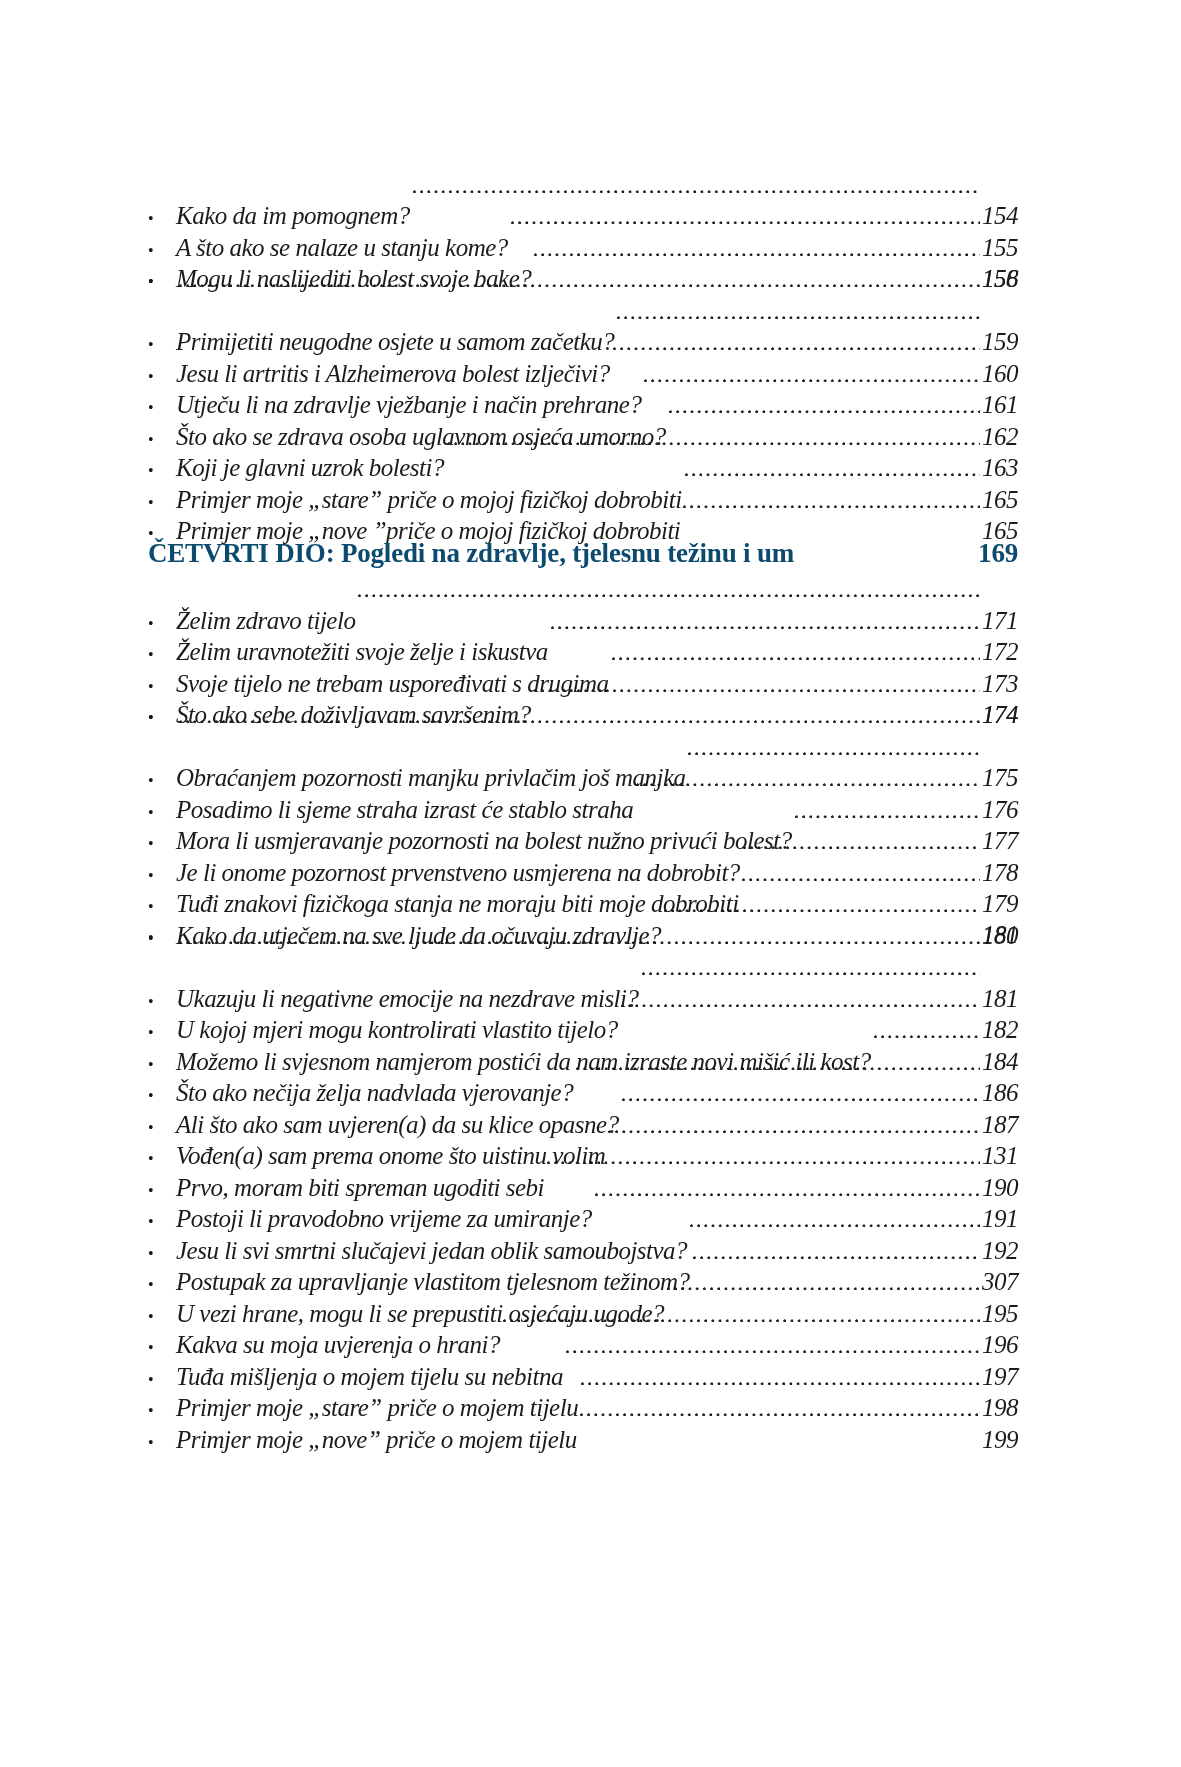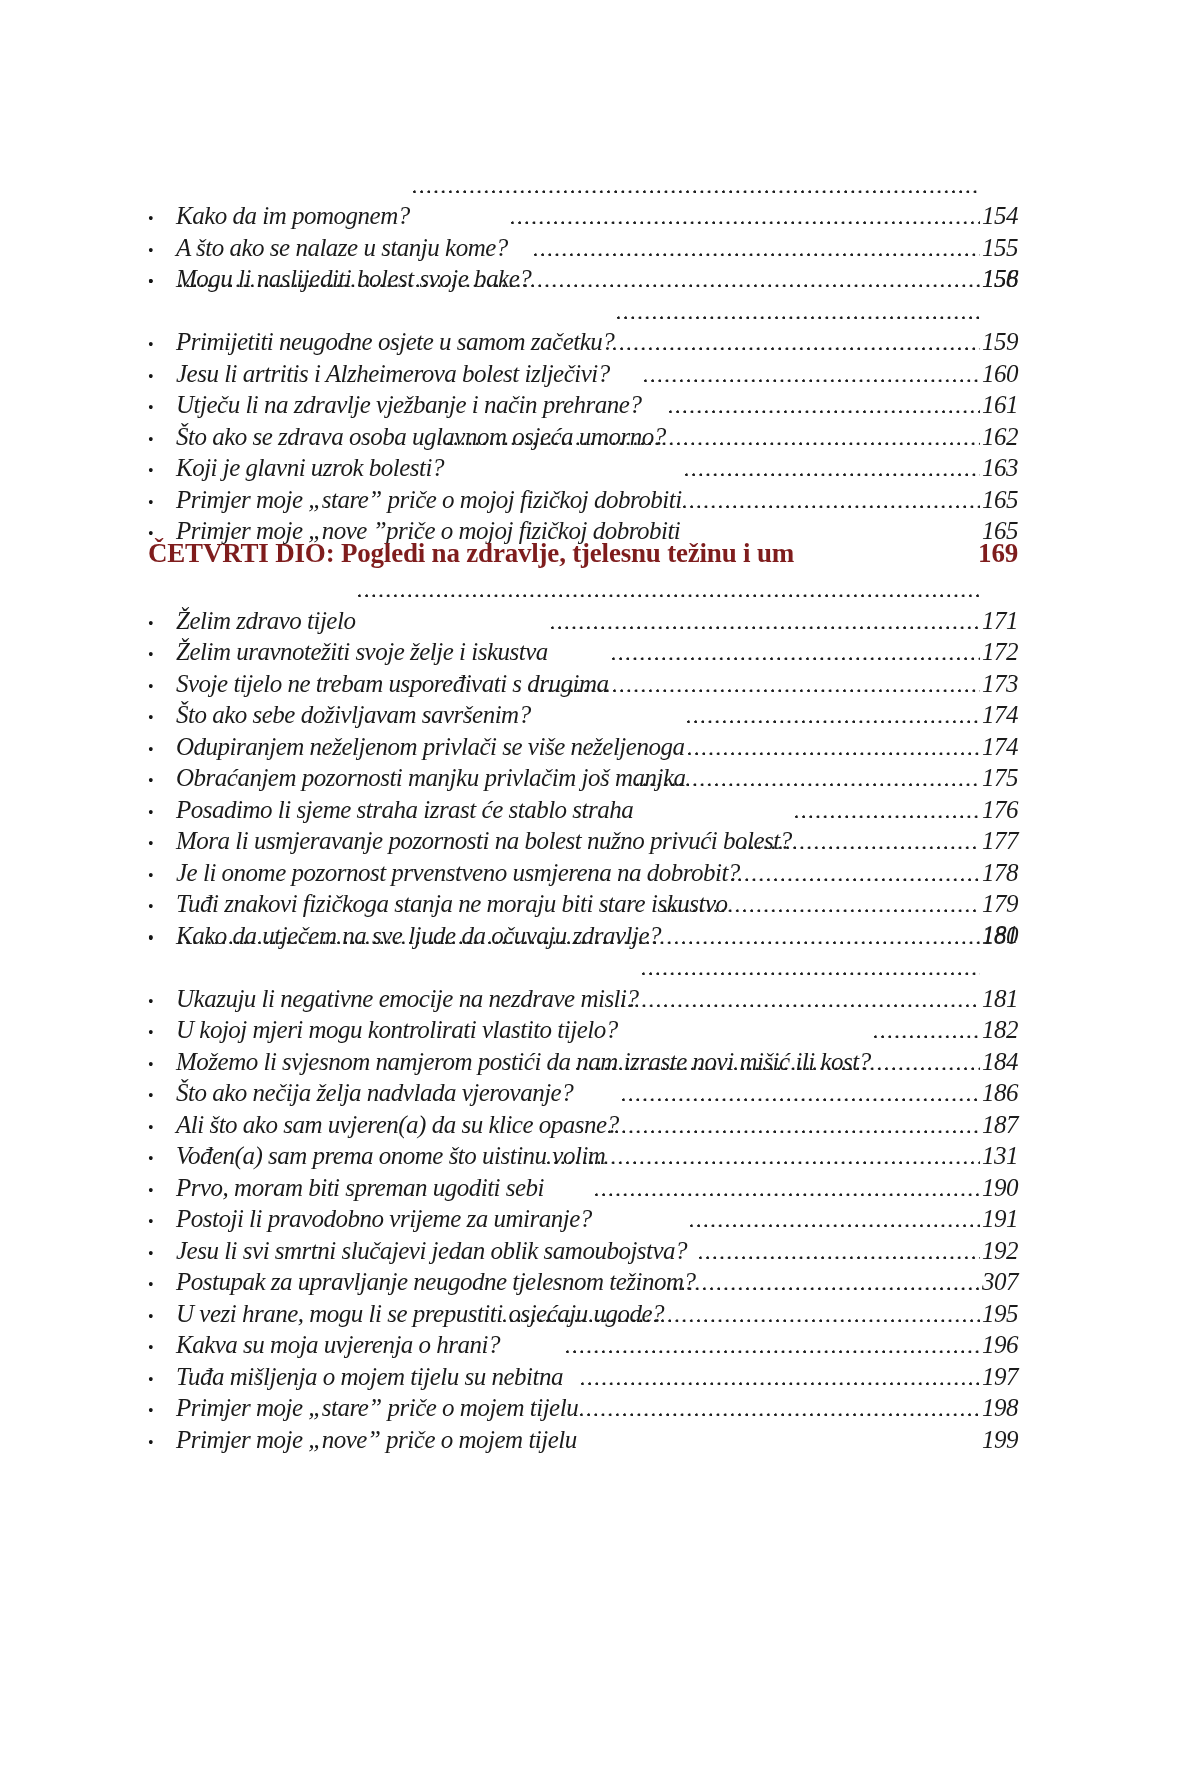--- a/index.html
+++ b/index.html
@@ -65,21 +65,21 @@
     align-items: flex-start;
     justify-content: space-between;
     font-weight: bold;
     font-style: normal;
     font-size: 27px;
     line-height: 40px;
     height: 40px;
     margin-top: 18px;
     letter-spacing: -0.2px;
     white-space: nowrap;
-    color: #7f1d1d;
+    color: #0c4a6e;
   }
   .part-heading .part-heading-page {
     font-style: normal;
     font-weight: bold;
     margin-left: 41px;
   }
 </style>
 </head>
 <body>
 
@@ -173,21 +173,20 @@
         <span class="page-number">173</span>
       </div>
       <div class="toc-row">
         <span class="bullet">•</span>
         <span class="entry-title">Što ako sebe doživljavam savršenim?</span>
         <span class="dot-leader"></span>
         <span class="page-number">174</span>
       </div>
       <div class="toc-row">
         <span class="bullet">•</span>
-        <span class="entry-title">Odupiranjem neželjenom privlači se više neželjenoga</span>
         <span class="dot-leader"></span>
         <span class="page-number">174</span>
       </div>
       <div class="toc-row">
         <span class="bullet">•</span>
         <span class="entry-title">Obraćanjem pozornosti manjku privlačim još manjka</span>
         <span class="dot-leader"></span>
         <span class="page-number">175</span>
       </div>
       <div class="toc-row">
@@ -203,21 +202,21 @@
         <span class="page-number">177</span>
       </div>
       <div class="toc-row">
         <span class="bullet">•</span>
         <span class="entry-title">Je li onome pozornost prvenstveno usmjerena na dobrobit?</span>
         <span class="dot-leader"></span>
         <span class="page-number">178</span>
       </div>
       <div class="toc-row">
         <span class="bullet">•</span>
-        <span class="entry-title">Tuđi znakovi fizičkoga stanja ne moraju biti stare iskustvo</span>
+        <span class="entry-title">Tuđi znakovi fizičkoga stanja ne moraju biti moje dobrobiti</span>
         <span class="dot-leader"></span>
         <span class="page-number">179</span>
       </div>
       <div class="toc-row">
         <span class="bullet">•</span>
         <span class="entry-title">Kako da utječem na sve ljude da očuvaju zdravlje?</span>
         <span class="dot-leader"></span>
         <span class="page-number">180</span>
       </div>
       <div class="toc-row">
@@ -274,21 +273,21 @@
         <span class="page-number">191</span>
       </div>
       <div class="toc-row">
         <span class="bullet">•</span>
         <span class="entry-title">Jesu li svi smrtni slučajevi jedan oblik samoubojstva?</span>
         <span class="dot-leader"></span>
         <span class="page-number">192</span>
       </div>
       <div class="toc-row">
         <span class="bullet">•</span>
-        <span class="entry-title">Postupak za upravljanje neugodne tjelesnom težinom?</span>
+        <span class="entry-title">Postupak za upravljanje vlastitom tjelesnom težinom?</span>
         <span class="dot-leader"></span>
         <span class="page-number">307</span>
       </div>
       <div class="toc-row">
         <span class="bullet">•</span>
         <span class="entry-title">U vezi hrane, mogu li se prepustiti osjećaju ugode?</span>
         <span class="dot-leader"></span>
         <span class="page-number">195</span>
       </div>
       <div class="toc-row">

